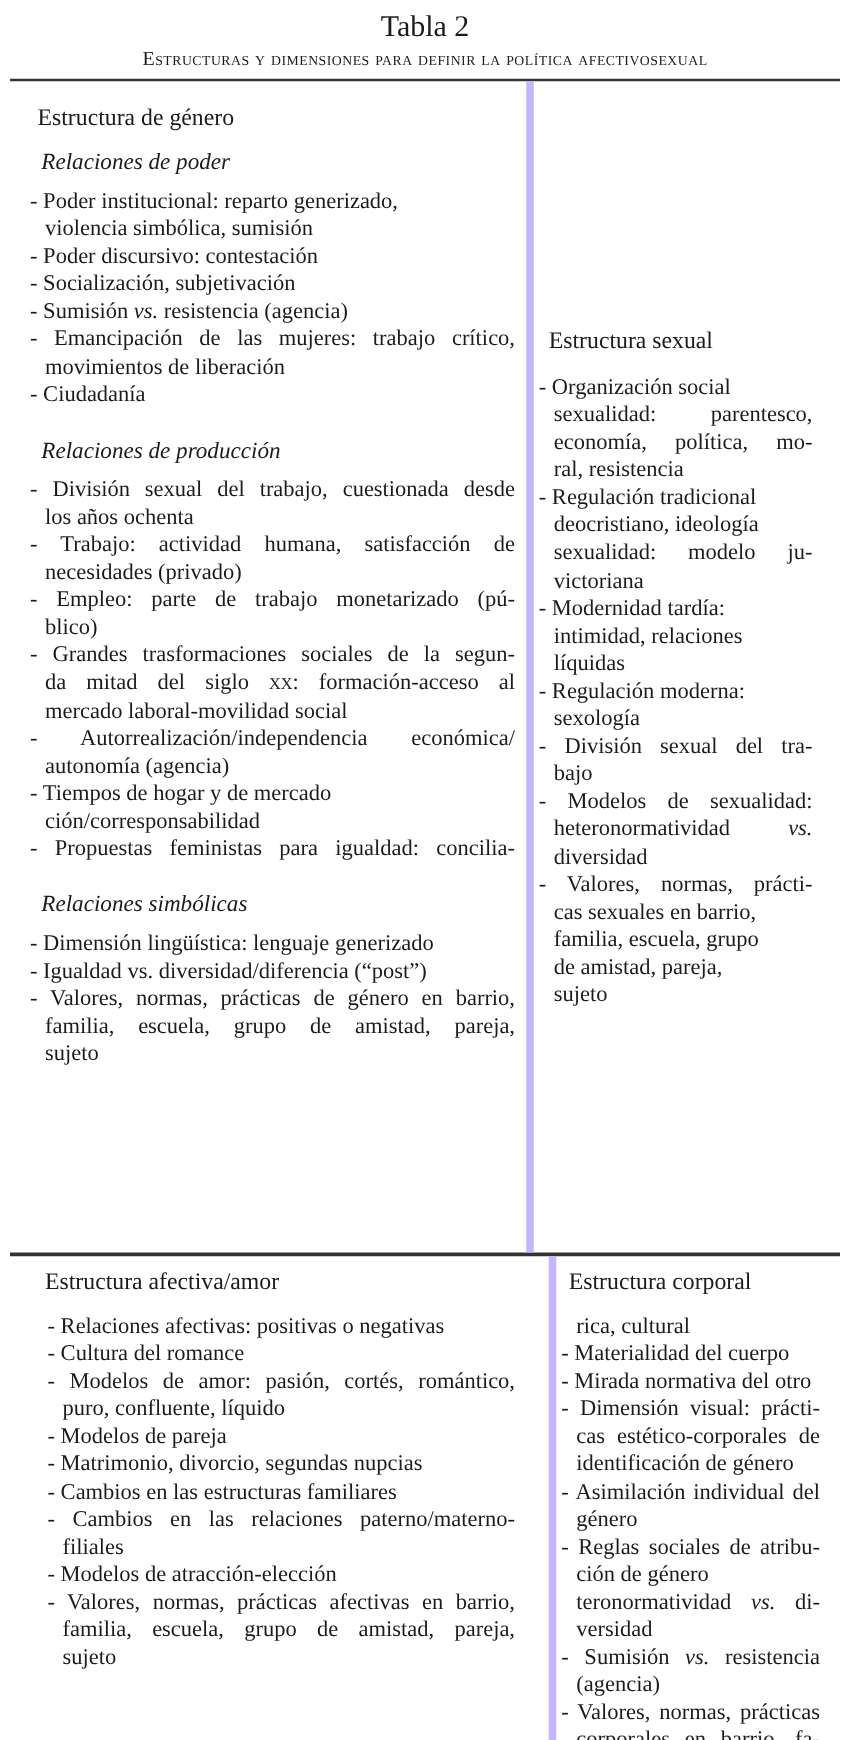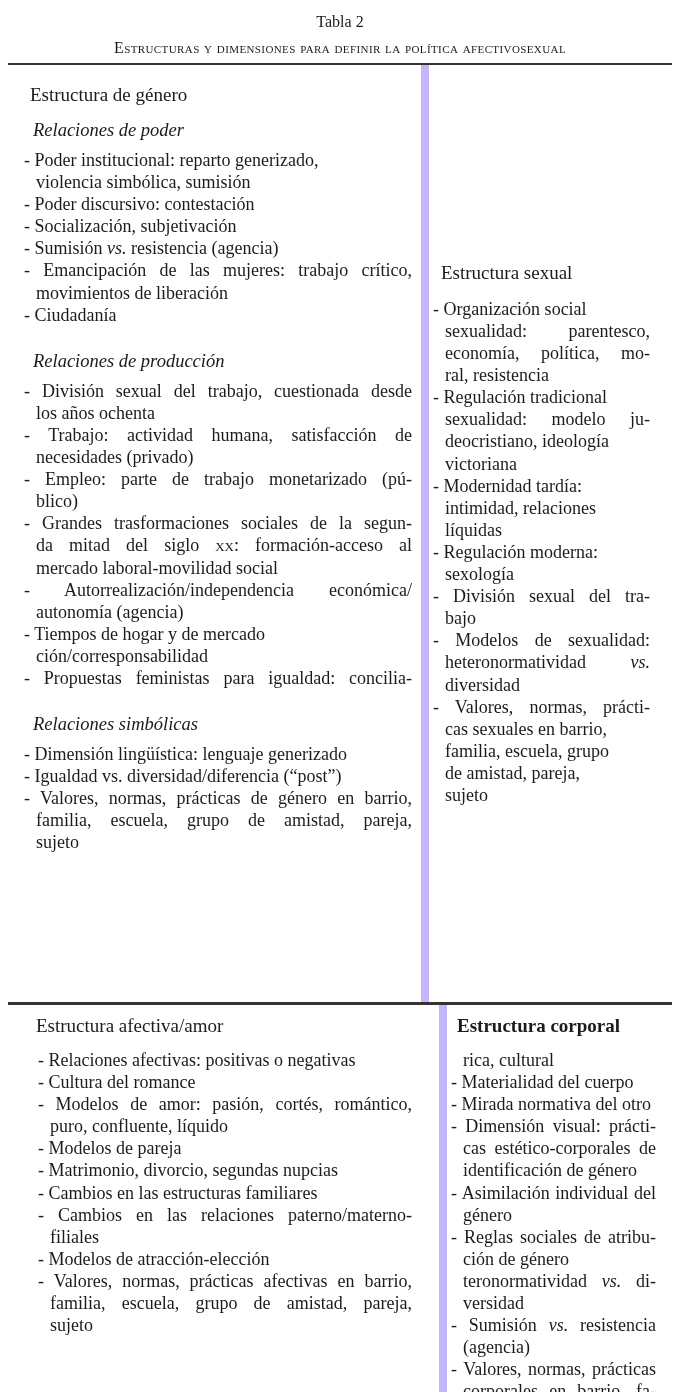--- a/index.html
+++ b/index.html
@@ -6,47 +6,47 @@
   html, body { margin: 0; padding: 0; }
   body {
     width: 680px; height: 1392px;
     background: #ffffff;
     color: #1d1b19;
     font-family: "Liberation Serif", "DejaVu Serif", serif;
     overflow: hidden;
   }
   
   .caption { text-align: center; padding-top: 9px; }
-  .tbl-label { font-size: 16px; line-height: 26px; }
+  .tbl-label { font-size: 24px; line-height: 26px; }
   .tbl-title {
     font-size: 16px; line-height: 25px;
     font-variant: small-caps;
     letter-spacing: 0.4px;
   }
   
   .tbl {
     margin: 3px 8px 0 8px;
     border-top: 2px solid #363330;
     border-bottom: 2px solid #363330;
   }
   .row { display: flex; align-items: stretch; }
   .row-top { height: 940px; border-bottom: 3px solid #363330; }
   .row-bottom { min-height: 474px; gap: 18px; }
   .cell-left { width: 413px; }
-  .cell-right { flex: 1; border-left: 8px solid #c4b5fd; }
+  .cell-right { flex: 1; border-left: 6px solid #c4b5fd; }
   .tl { padding: 18px 9px 0 16px; }
   .tr { padding: 0 22px 0 4px; display: flex; flex-direction: column; justify-content: center; }
   .bl { padding: 9px 9px 0 28px; }
   .br { padding: 9px 16px 0 4px; }
   
   .q-title { font-size: 19px; line-height: 23px; }
   .tl .q-title { padding-left: 6px; margin-bottom: 13px; }
   .tr .q-title { padding-left: 8px; margin-bottom: 14px; }
   .bl .q-title { padding-left: 0;  margin-bottom: 12px; }
-  .br .q-title { padding-left: 6px; margin-bottom: 12px; font-weight: bold; }
+  .br .q-title { padding-left: 6px; margin-bottom: 12px; }
   .q-section + .q-section { margin-top: 24px; }
   .subhead {
     font-style: italic;
     font-size: 18.5px; line-height: 22px;
     padding-left: 9px;
     margin: 0 0 8px 0;
   }
   .item { font-size: 18px; line-height: 22.1px; }
   .bl .item { padding-left: 2px; }
   .ln { text-align: left; }
@@ -143,22 +143,22 @@
       <div class="q-body">
           <div class="q-section">
             <div class="item">
               <div class="ln"><span class="ln-in">- Organización social</span></div>
               <div class="ln cont" style="text-align-last: justify;"><span class="ln-in">sexualidad: parentesco,</span></div>
               <div class="ln cont" style="text-align-last: justify;"><span class="ln-in">economía, política, mo-</span></div>
               <div class="ln cont"><span class="ln-in">ral, resistencia</span></div>
             </div>
             <div class="item">
               <div class="ln"><span class="ln-in">- Regulación tradicional</span></div>
+              <div class="ln cont"><span class="ln-in">deocristiano, ideología</span></div>
               <div class="ln cont" style="text-align-last: justify;"><span class="ln-in">sexualidad: modelo ju-</span></div>
-              <div class="ln cont"><span class="ln-in">deocristiano, ideología</span></div>
               <div class="ln cont"><span class="ln-in">victoriana</span></div>
             </div>
             <div class="item">
               <div class="ln"><span class="ln-in">- Modernidad tardía:</span></div>
               <div class="ln cont"><span class="ln-in">intimidad, relaciones</span></div>
               <div class="ln cont"><span class="ln-in">líquidas</span></div>
             </div>
             <div class="item">
               <div class="ln"><span class="ln-in">- Regulación moderna:</span></div>
               <div class="ln cont"><span class="ln-in">sexología</span></div>

